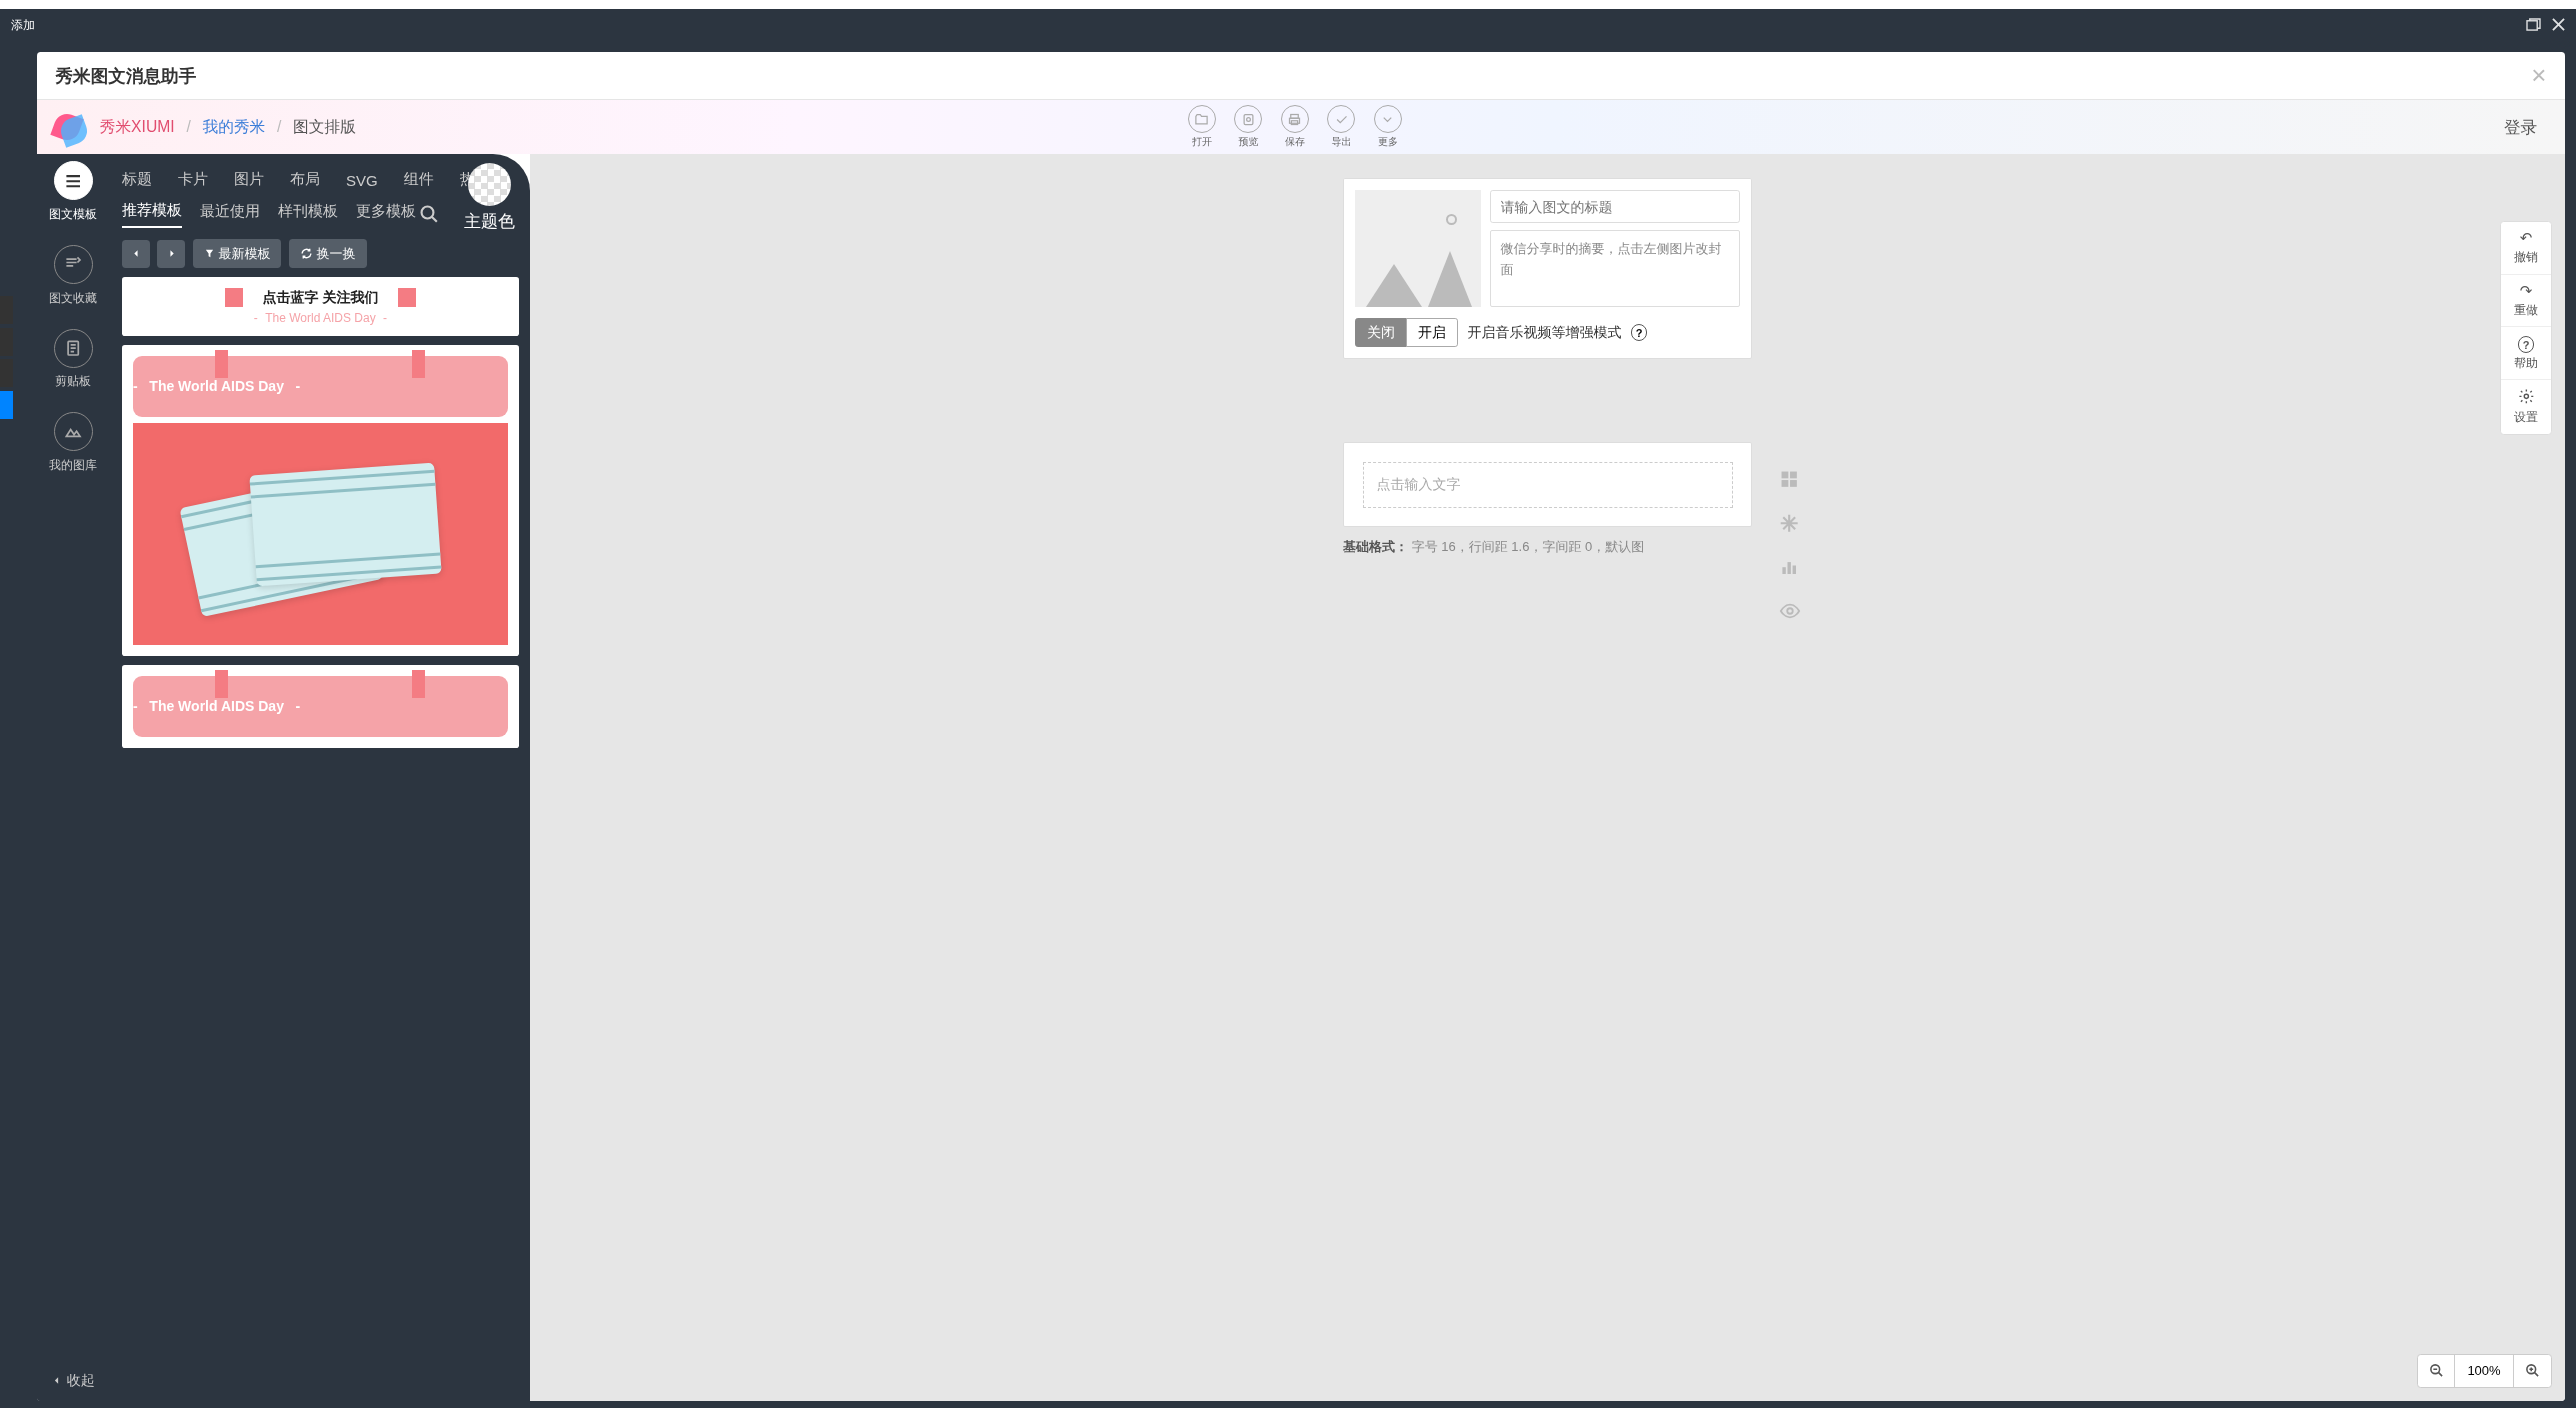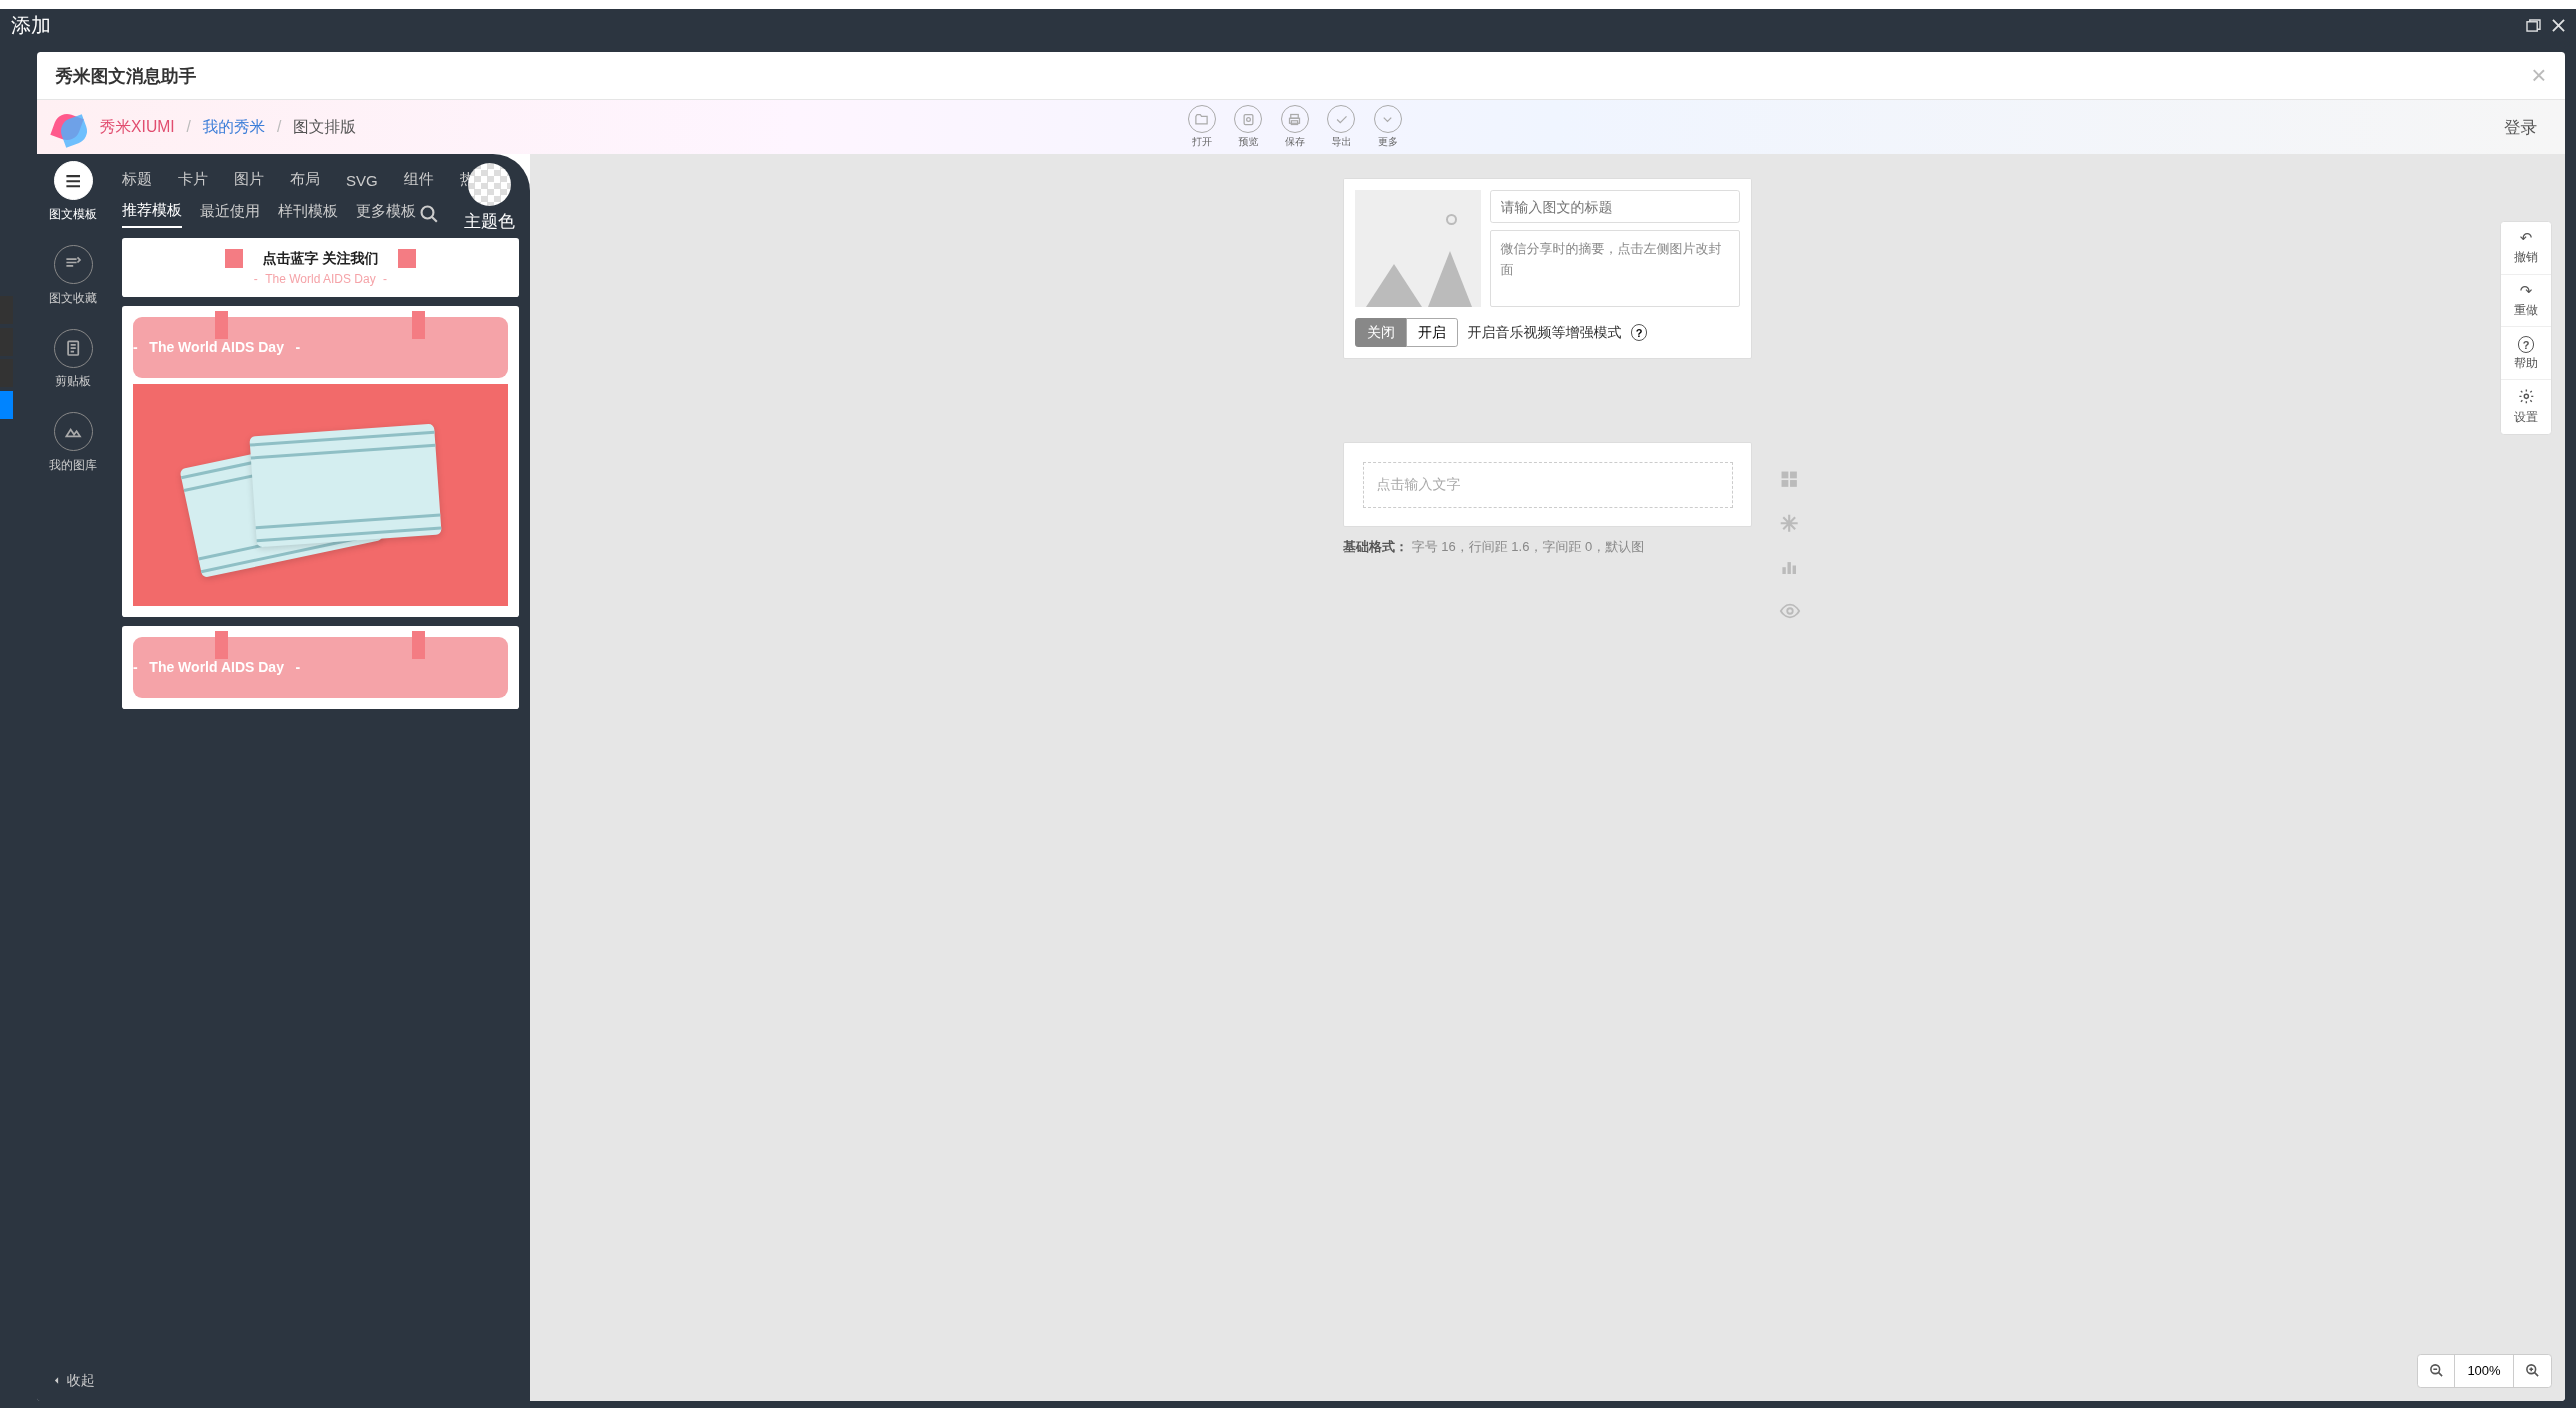--- a/index.html
+++ b/index.html
@@ -1,18 +1,18 @@
 <!DOCTYPE html>
 <html style="font-size:15px"><head>
 <meta charset="utf-8">
 <style>
 * { margin: 0; padding: 0; box-sizing: border-box; font-family: -apple-system, BlinkMacSystemFont, "Segoe UI", "PingFang SC", "Microsoft YaHei", sans-serif; }
 body { background: #2c3540; overflow: hidden; }
 .topbar { height: 9.3px; background: #fff; }
-.titlebar { height: 33px; background: #2c3540; color: #fff; display: flex; align-items: center; padding: 0 11px; font-size: 20px; }
+.titlebar { height: 33px; background: #2c3540; color: #fff; display: flex; align-items: center; padding: 0 11px; font-size: 12px; }
 .titlebar-right { margin-left: auto; display: flex; gap: 11px; align-items: center; }
 .titlebar-icon { cursor: pointer; opacity: 0.85; }
 .modal { position: absolute; top: 52px; left: 37px; right: 11px; bottom: 7.4px; background: #fff; border-radius: 3.7px; display: flex; flex-direction: column; overflow: hidden; }
 .modal-header { height: 48px; padding: 0 18.5px; display: flex; align-items: center; border-bottom: 0.9px solid #e5e5e5; }
 .modal-title { font-size: 17.6px; font-weight: 600; color: #333; }
 .modal-close { margin-left: auto; font-size: 26px; color: #bbb; cursor: pointer; }
 .breadcrumb-bar { height: 54px; background: linear-gradient(90deg, #fff0f3 0%, #fef5ff 30%, #f0f5ff 60%, #f6f6f6 100%); display: flex; align-items: center; padding: 0 16.7px; }
 .breadcrumb-logo { width: 33px; height: 33px; position: relative; margin-right: 13px; }
 .breadcrumb-logo::before, .breadcrumb-logo::after { content: ""; position: absolute; border-radius: 50% 0; }
 .breadcrumb-logo::before { width: 26px; height: 26px; background: #ff5a8c; left: 0; top: 3.7px; transform: rotate(20deg); }
@@ -248,20 +248,44 @@
         <div class="theme-swatch"></div>
         <span class="theme-label">主题色</span>
       </div>
       <div class="search-icon">
         <svg width="20.4" height="20.4" viewBox="0 0 24 24" fill="none" stroke="currentColor" stroke-width="2.5">
             <circle cx="10" cy="10" r="7"></circle>
             <path d="M15 15l6 6"></path>
           </svg>
       </div>
 
+      <div class="toolbar-row">
+        <span class="tb-arrow">
+            <svg width="13" height="13" viewBox="0 0 24 24" fill="#fff">
+              <path d="M14 6l-6 6 6 6z"></path>
+            </svg>
+          </span>
+        <span class="tb-arrow">
+            <svg width="13" height="13" viewBox="0 0 24 24" fill="#fff">
+              <path d="M10 6l6 6-6 6z"></path>
+            </svg>
+          </span>
+        <button class="tb-btn">
+          <svg width="11" height="11" viewBox="0 0 24 24" fill="#fff">
+              <path d="M4 4h16l-6 8v8l-4-2v-6z"></path>
+            </svg>
+          <span>最新模板</span>
+        </button>
+        <button class="tb-btn">
+          <svg width="13" height="13" viewBox="0 0 24 24" fill="none" stroke="#fff" stroke-width="2.5">
+              <path d="M4 12a8 8 0 0 1 14-5M20 12a8 8 0 0 1-14 5M18 3v4h-4M6 21v-4h4"></path>
+            </svg>
+          <span>换一换</span>
+        </button>
+      </div>
 
       <div class="templates">
         <div class="tpl">
           <div class="tpl-header">
             <span class="red-sq" style="margin-right:15px"></span>
             <span class="tpl-title">点击蓝字 关注我们</span>
             <span class="red-sq" style="margin-left:15px"></span>
             <div class="tpl-sub">The World AIDS Day</div>
           </div>
         </div>

